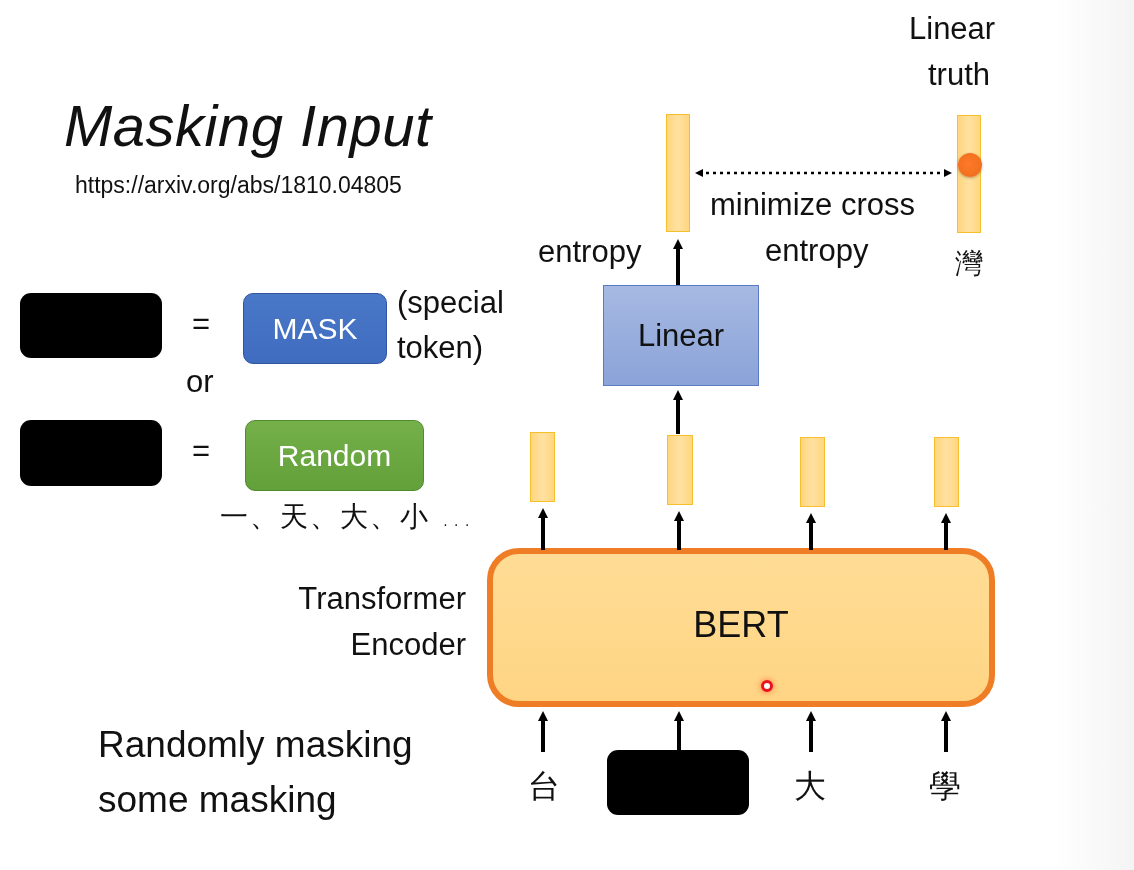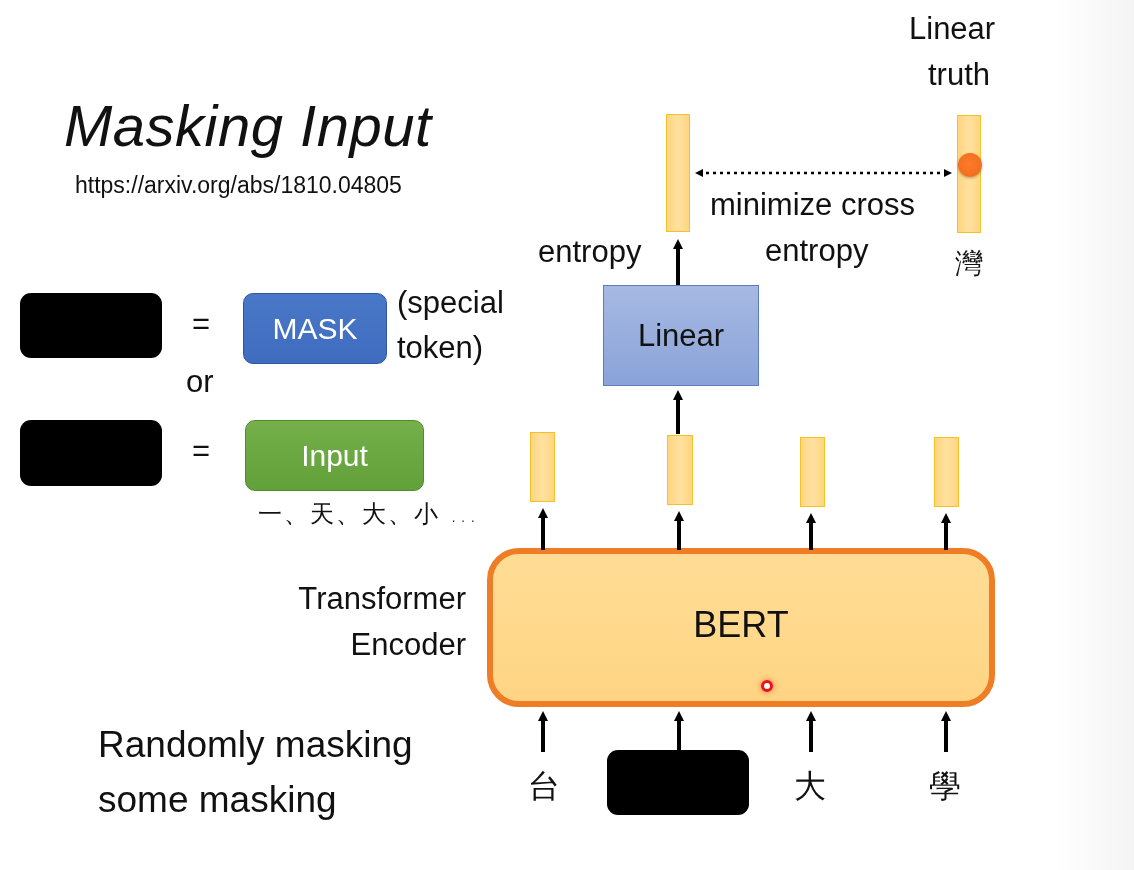--- a/index.html
+++ b/index.html
@@ -35,23 +35,23 @@
 <div class="abs token-box mask-box" style="left:243px;top:293px;width:142px;height:69px;">
   <span>MASK</span>
 </div>
 <div class="abs txt" style="left:397px;top:285px;">(special</div>
 <div class="abs txt" style="left:397px;top:330px;">token)</div>
 <div class="abs txt" style="left:186px;top:364px;">or</div>
 
 <div class="abs blackbox" style="left:20px;top:420px;width:142px;height:66px;"></div>
 <div class="abs txt" style="left:192px;top:433px;">=</div>
 <div class="abs token-box random-box" style="left:245px;top:420px;width:177px;height:69px;">
-  <span>Input</span>
+  <span>Random</span>
 </div>
-<div class="abs cjk" style="left:220px;top:498px;font-size:24px;letter-spacing:2px;margin-left:38px;">一、天、大、小 ...</div>
+<div class="abs cjk" style="left:220px;top:498px;font-size:28px;letter-spacing:2px;">一、天、大、小 ...</div>
 
 <div class="abs txt" style="left:909px;top:11px;">Linear</div>
 <div class="abs txt" style="left:928px;top:57px;">truth</div>
 
 <div class="abs vec" style="left:666px;top:114px;width:24px;height:118px;"></div>
 <div class="abs vec" style="left:957px;top:115px;width:24px;height:118px;"></div>
 <div class="abs" style="left:958px;top:153px;width:24px;height:24px;border-radius:50%;background:radial-gradient(circle at 45% 45%,#ff7a2a,#ea6a18);box-shadow:0 1px 3px rgba(0,0,0,0.3);"></div>
 <div class="abs cjk" style="left:955px;top:245px;font-size:28px;">灣</div>
 
 <div class="abs txt" style="left:710px;top:187px;">minimize cross</div>

